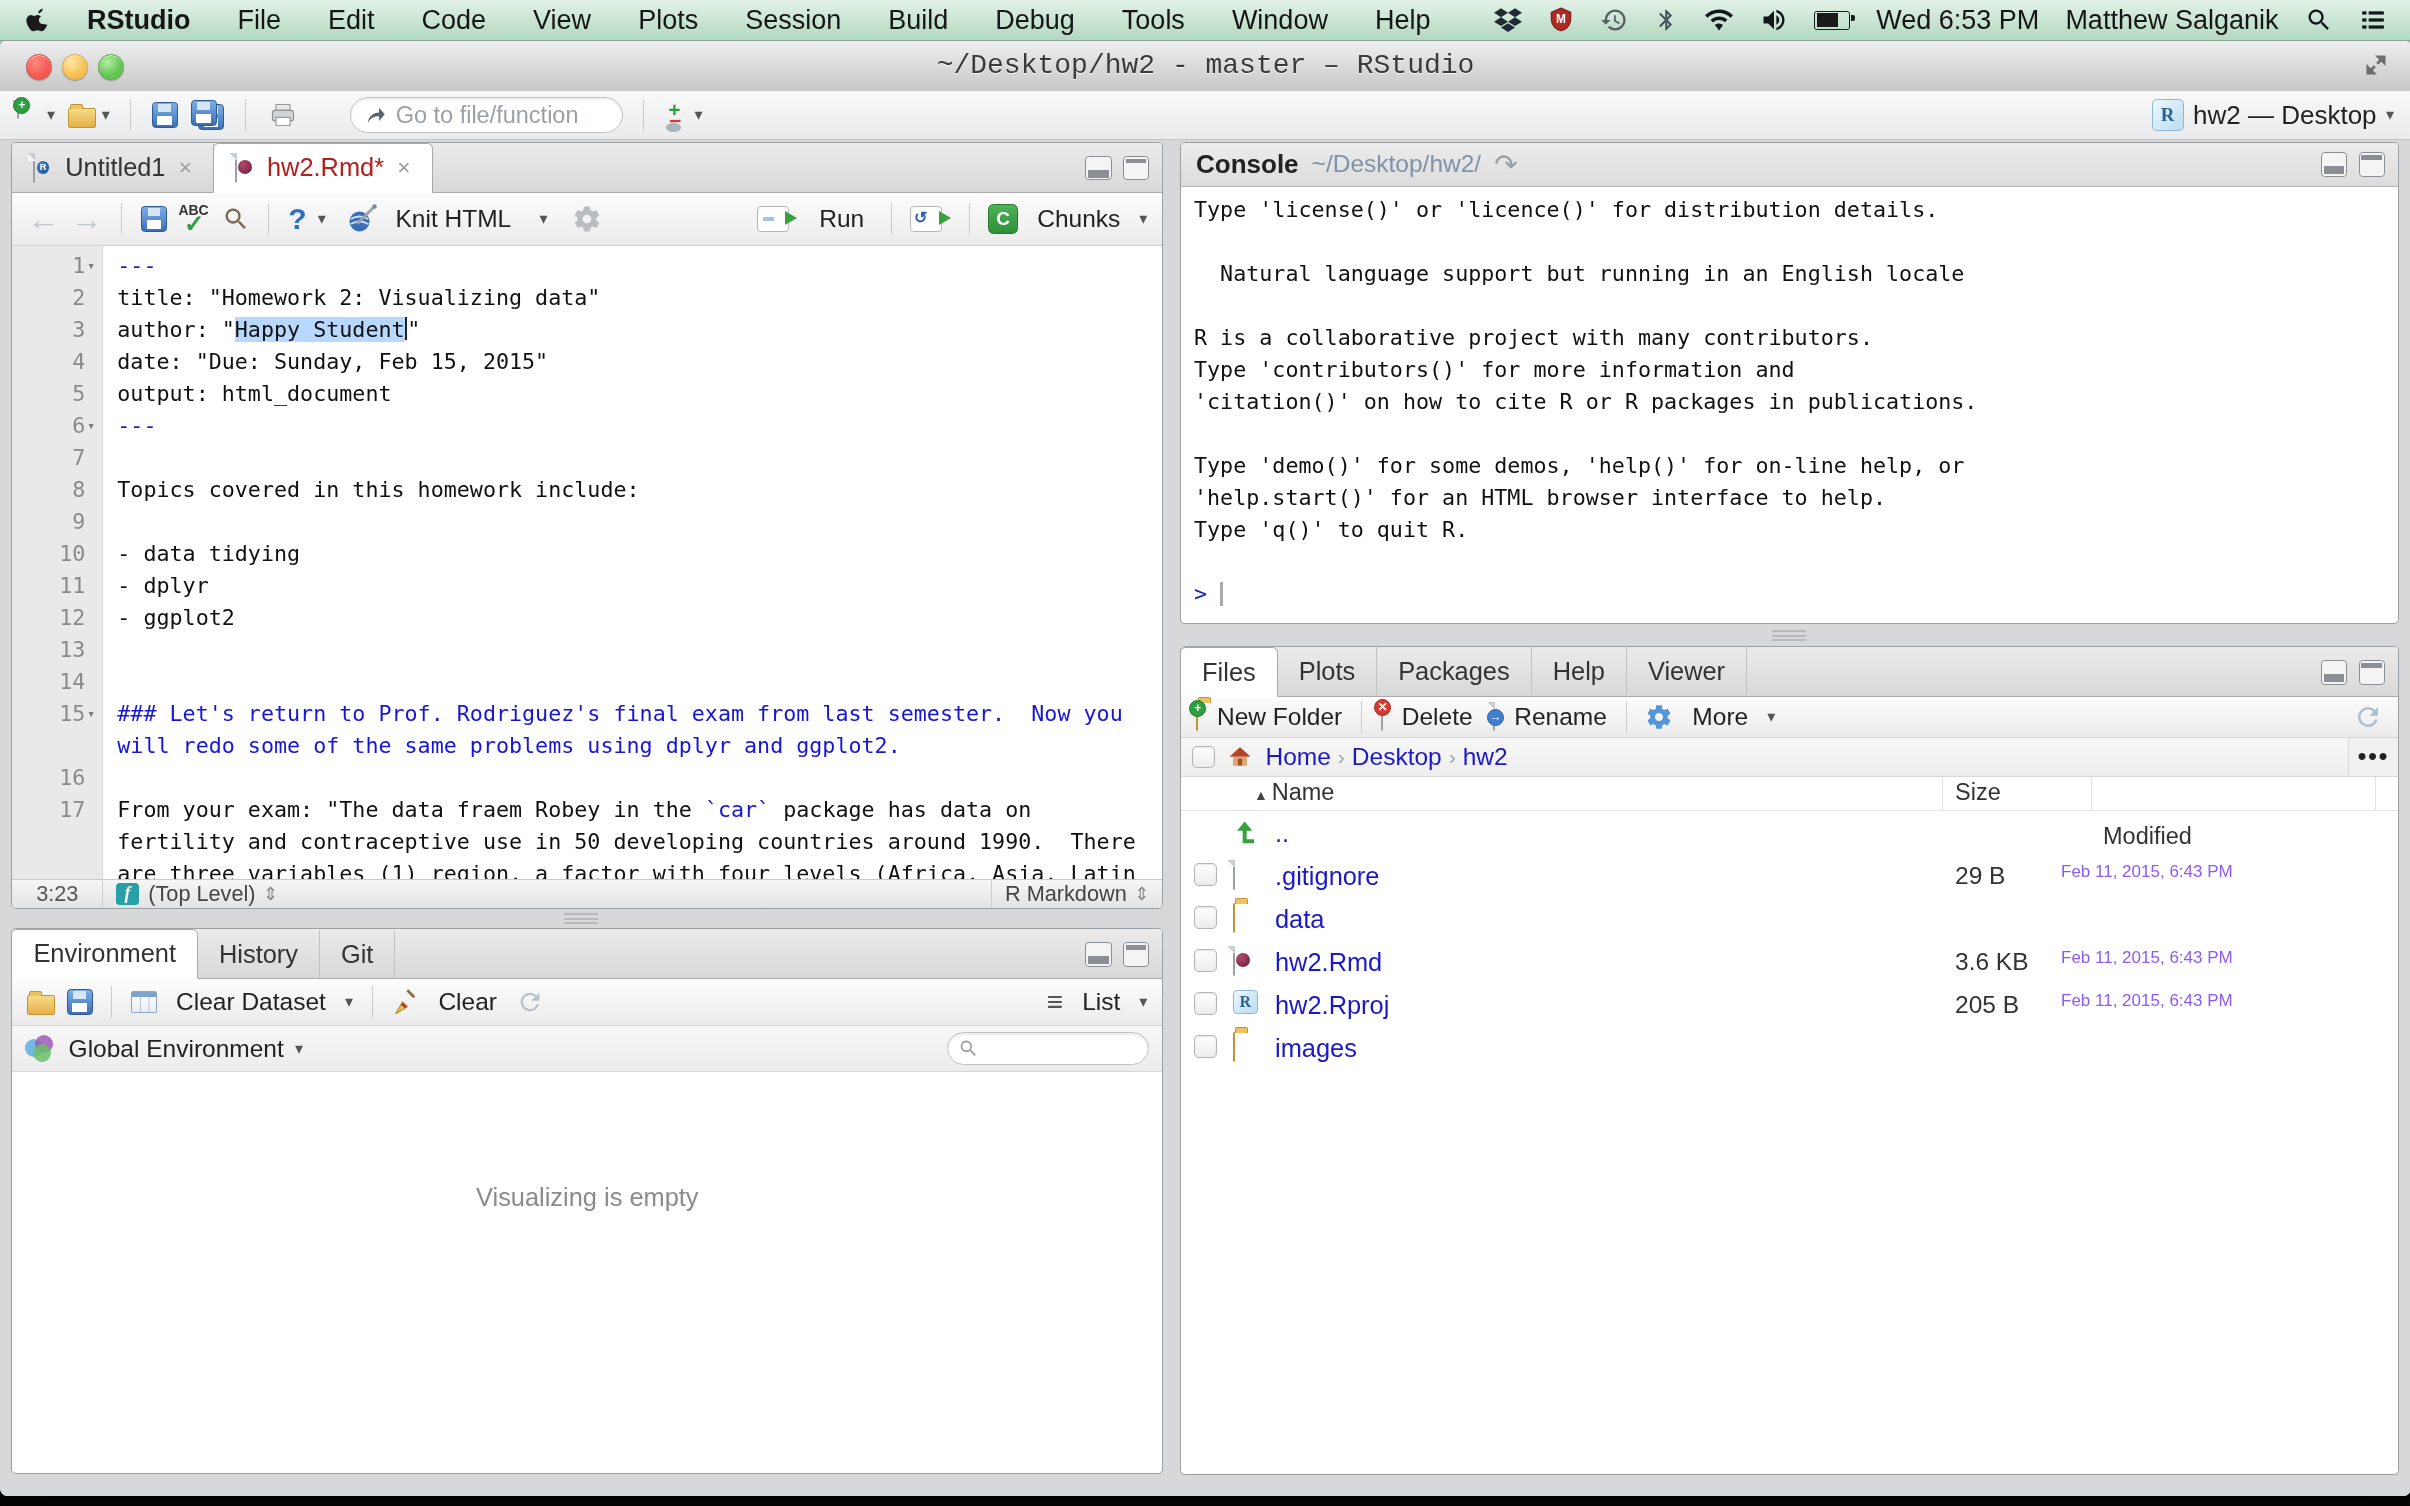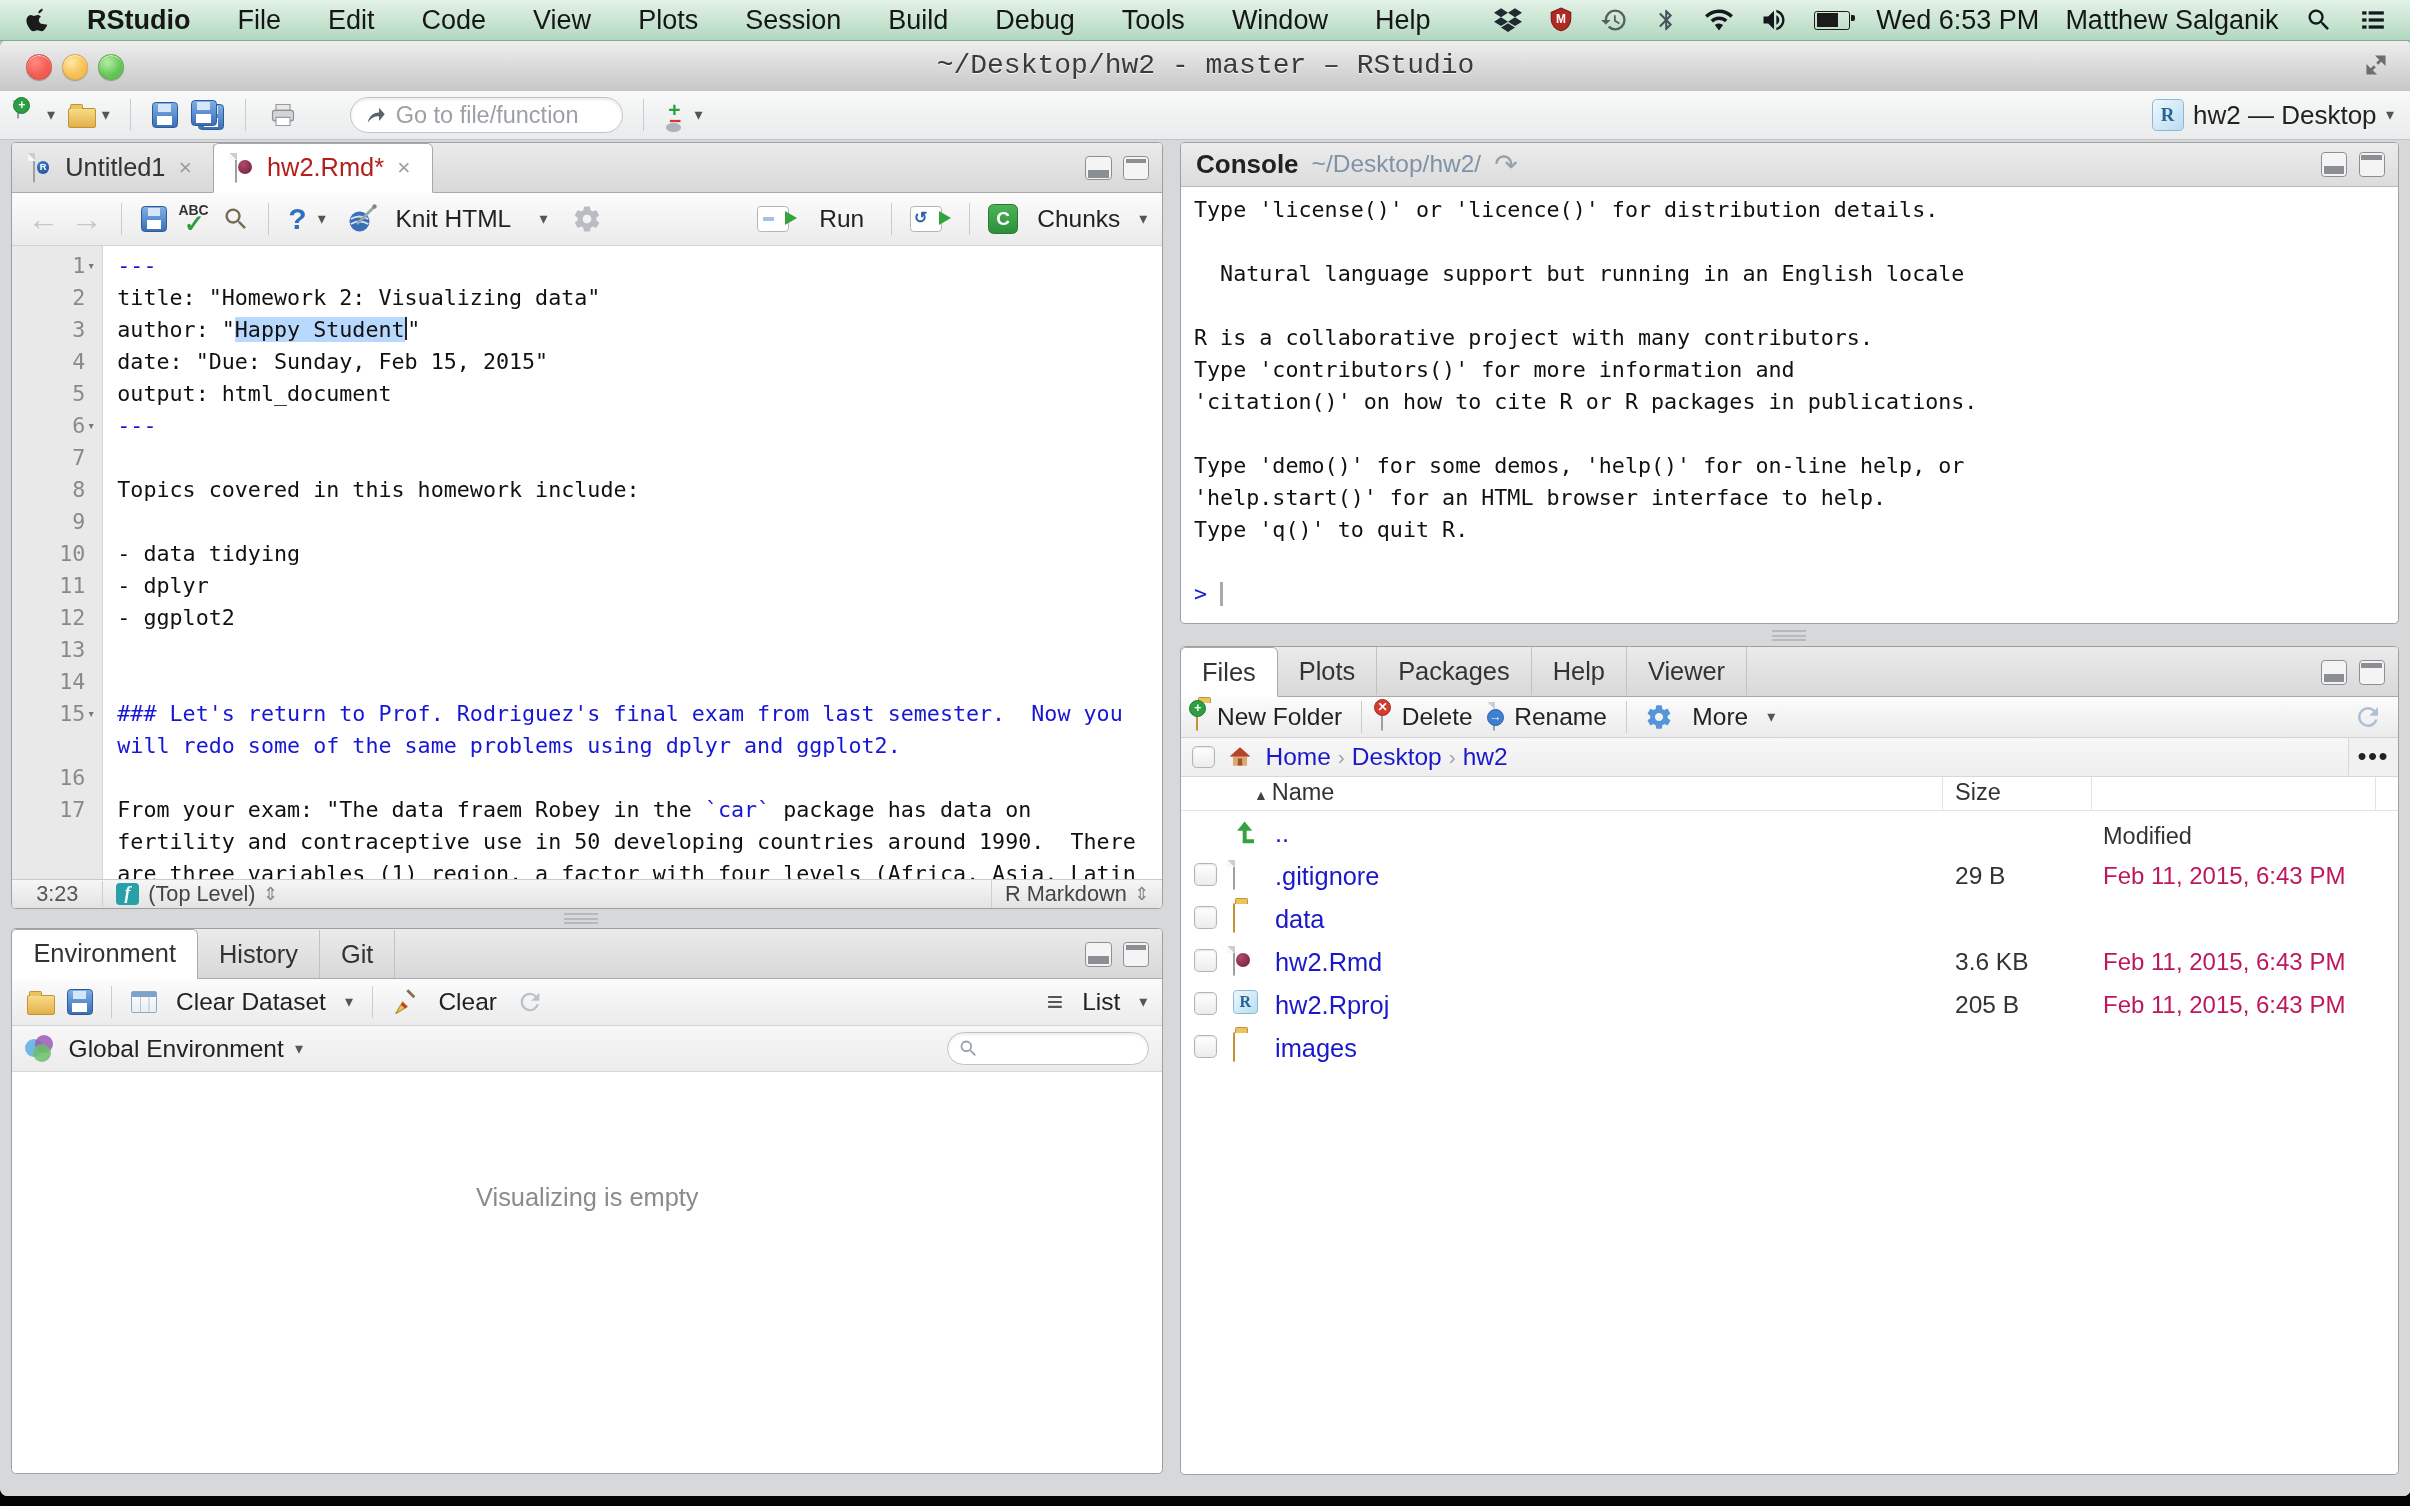--- a/index.html
+++ b/index.html
@@ -85,21 +85,21 @@
   .fhead .hname{position:absolute;left:73px;top:1.9px;}
   .fhead .hsize{position:absolute;left:774px;top:1.9px;}
   .fhead .hmod{position:absolute;left:922px;top:4px;margin-top:42px;}
   .vline{position:absolute;top:0;bottom:0;width:0.9px;background:#e3e3e3;}
   .frow{position:relative;height:43px;font-size:25.4px;}
   .frow .cb{position:absolute;left:13px;top:9.4px;}
   .cb{width:22.6px;height:22.6px;border:0.9px solid #b4b4b4;border-radius:4.7px;background:linear-gradient(#fff,#ececec);box-shadow:inset 0 0.9px 1.9px rgba(0,0,0,.1);box-sizing:border-box;}
   .frow .ficon{position:absolute;left:52px;top:6.6px;}
   .frow .fname{position:absolute;left:94px;top:7.5px;}
   .frow .fsize{position:absolute;left:774px;top:7.5px;color:#333;font-size:24.5px;}
-  .frow .fmod{position:absolute;left:922px;top:7.5px;color:#be185d;font-size:24px;}
+  .frow .fmod{position:absolute;left:880px;top:7.5px;color:#8b5cf6;font-size:17px;}
   .ftable{position:relative;}
   
   .genvrow{height:45px;background:linear-gradient(#f7f7f7,#ececec);border-bottom:0.9px solid #d8d8d8;display:flex;align-items:center;padding:0 13px;gap:11.3px;font-size:24.5px;color:#222;}
   .srchbox{margin-left:auto;width:202px;height:33px;border:0.9px solid #c0c3c6;border-radius:17px;background:#fff;box-shadow:inset 0 1.9px 2.8px rgba(0,0,0,.08);display:flex;align-items:center;padding:0 9.4px;box-sizing:border-box;}
   .emptymsg{position:absolute;left:0;right:0;top:111px;text-align:center;color:#8b8b8b;font-size:25.4px;}
   
   .grip{position:absolute;width:34px;height:11.3px;background:repeating-linear-gradient(#b7babd 0 1.9px,transparent 1.9px 4.7px);}
   
   .floppy{width:26px;height:26px;border-radius:3.8px;background:linear-gradient(#7db0e8,#3a6fb7);border:0.9px solid #2f5a94;position:relative;box-sizing:border-box;}
   .floppy:before{content:"";position:absolute;left:5.6px;top:0.9px;right:5.6px;height:8.5px;background:#d7e6f7;}

